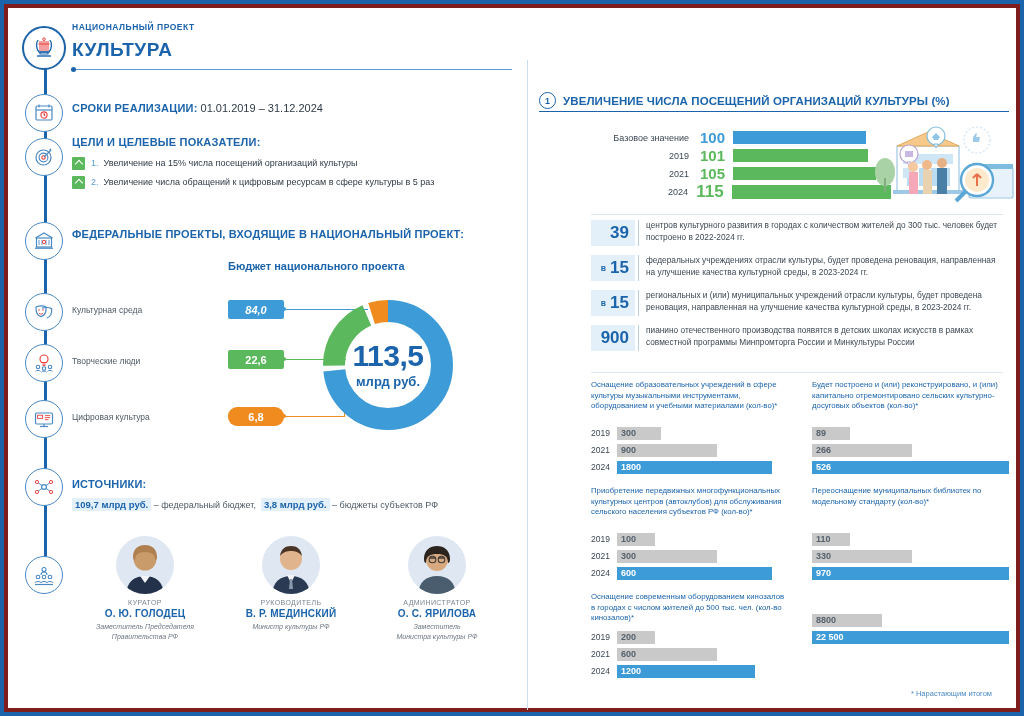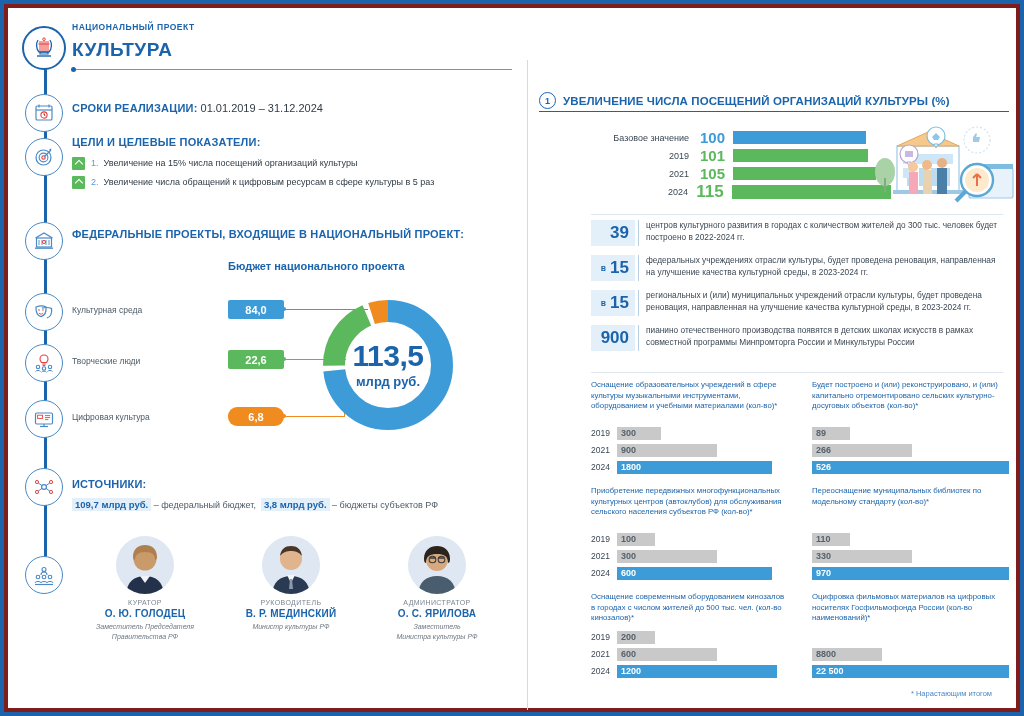--- a/index.html
+++ b/index.html
@@ -43,21 +43,21 @@
   .goal-t{color:#2f3b46;font-size:9px;line-height:14px;}
 
   .fedh{position:absolute;left:64px;top:220px;}
   .budg-h{position:absolute;left:220px;top:252px;color:#1b64ac;font-size:11px;font-weight:bold;}
 
   .fp{position:absolute;font-size:8.5px;color:#4d5a66;}
   .fp1{left:64px;top:297px;} .fp2{left:64px;top:348px;} .fp3{left:64px;top:404px;}
 
   .chip{position:absolute;width:56px;height:19px;border-radius:2px;color:#fff;
         font-size:11px;font-weight:bold;display:flex;align-items:center;justify-content:center;}
-  .chip1{left:220px;top:292px;background:#3d9bd8;}
+  .chip1{left:220px;top:292px;background:#3d9bd8;font-style:italic;}
   .chip2{left:220px;top:342px;background:#5cb85c;}
   .chip3{left:220px;top:399px;background:#ef8b1f;border-radius:9px;}
 
   .lead{position:absolute;height:1px;}
   .lead1{left:276px;top:301px;width:84px;background:#3d9bd8;}
   .lead2{left:276px;top:351px;width:62px;background:#5cb85c;}
   .lead3{left:276px;top:408px;width:60px;background:#ef8b1f;}
   .lead3b{position:absolute;left:336px;top:392px;width:1px;height:17px;background:#ef8b1f;}
   .dot{position:absolute;width:4px;height:4px;border-radius:50%;}
   .dot1{left:274px;top:299px;background:#3d9bd8;}
@@ -520,26 +520,25 @@
           <div class="growx">
             <span class="gyear">2019</span>
             <span class="gbar g1" style="width:38px">200</span>
           </div>
           <div class="growx">
             <span class="gyear">2021</span>
             <span class="gbar g2" style="width:100px">600</span>
           </div>
           <div class="growx">
             <span class="gyear">2024</span>
-            <span class="gbar g3" style="width:160px">1200</span>
+            <span class="gbar g3" style="width:138px">1200</span>
           </div>
         </div>
       </div>
       <div class="gcell">
-        <div class="gtitle" style="min-height:34px">Оцифровка фильмовых материалов на цифровых носителях Госфильмофонда России (кол-во наименований)*</div>
         <div class="gbars">
           <div class="growx">
             <span class="gbar ghost" style="width:38px"></span>
           </div>
           <div class="growx">
             <span class="gbar g2" style="width:70px">8800</span>
           </div>
           <div class="growx">
             <span class="gbar g3" style="width:197px">22 500</span>
           </div>

